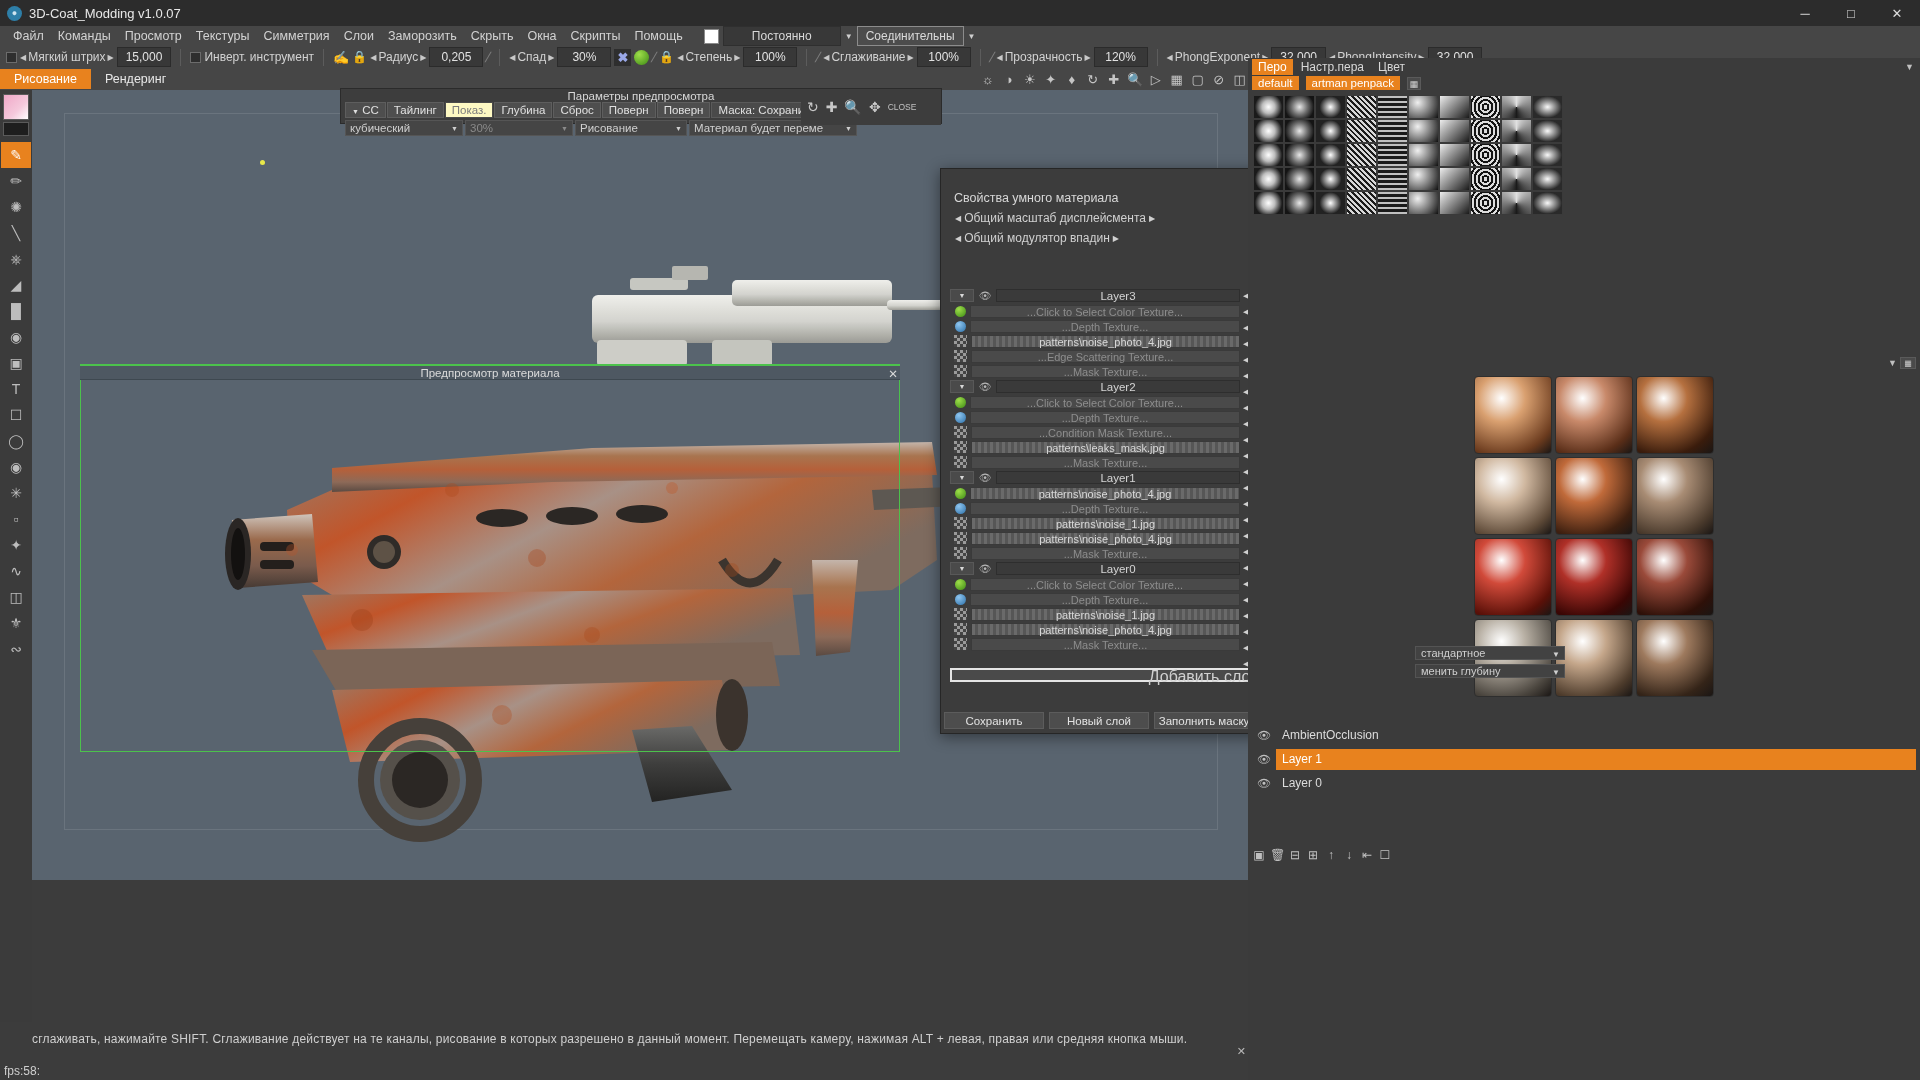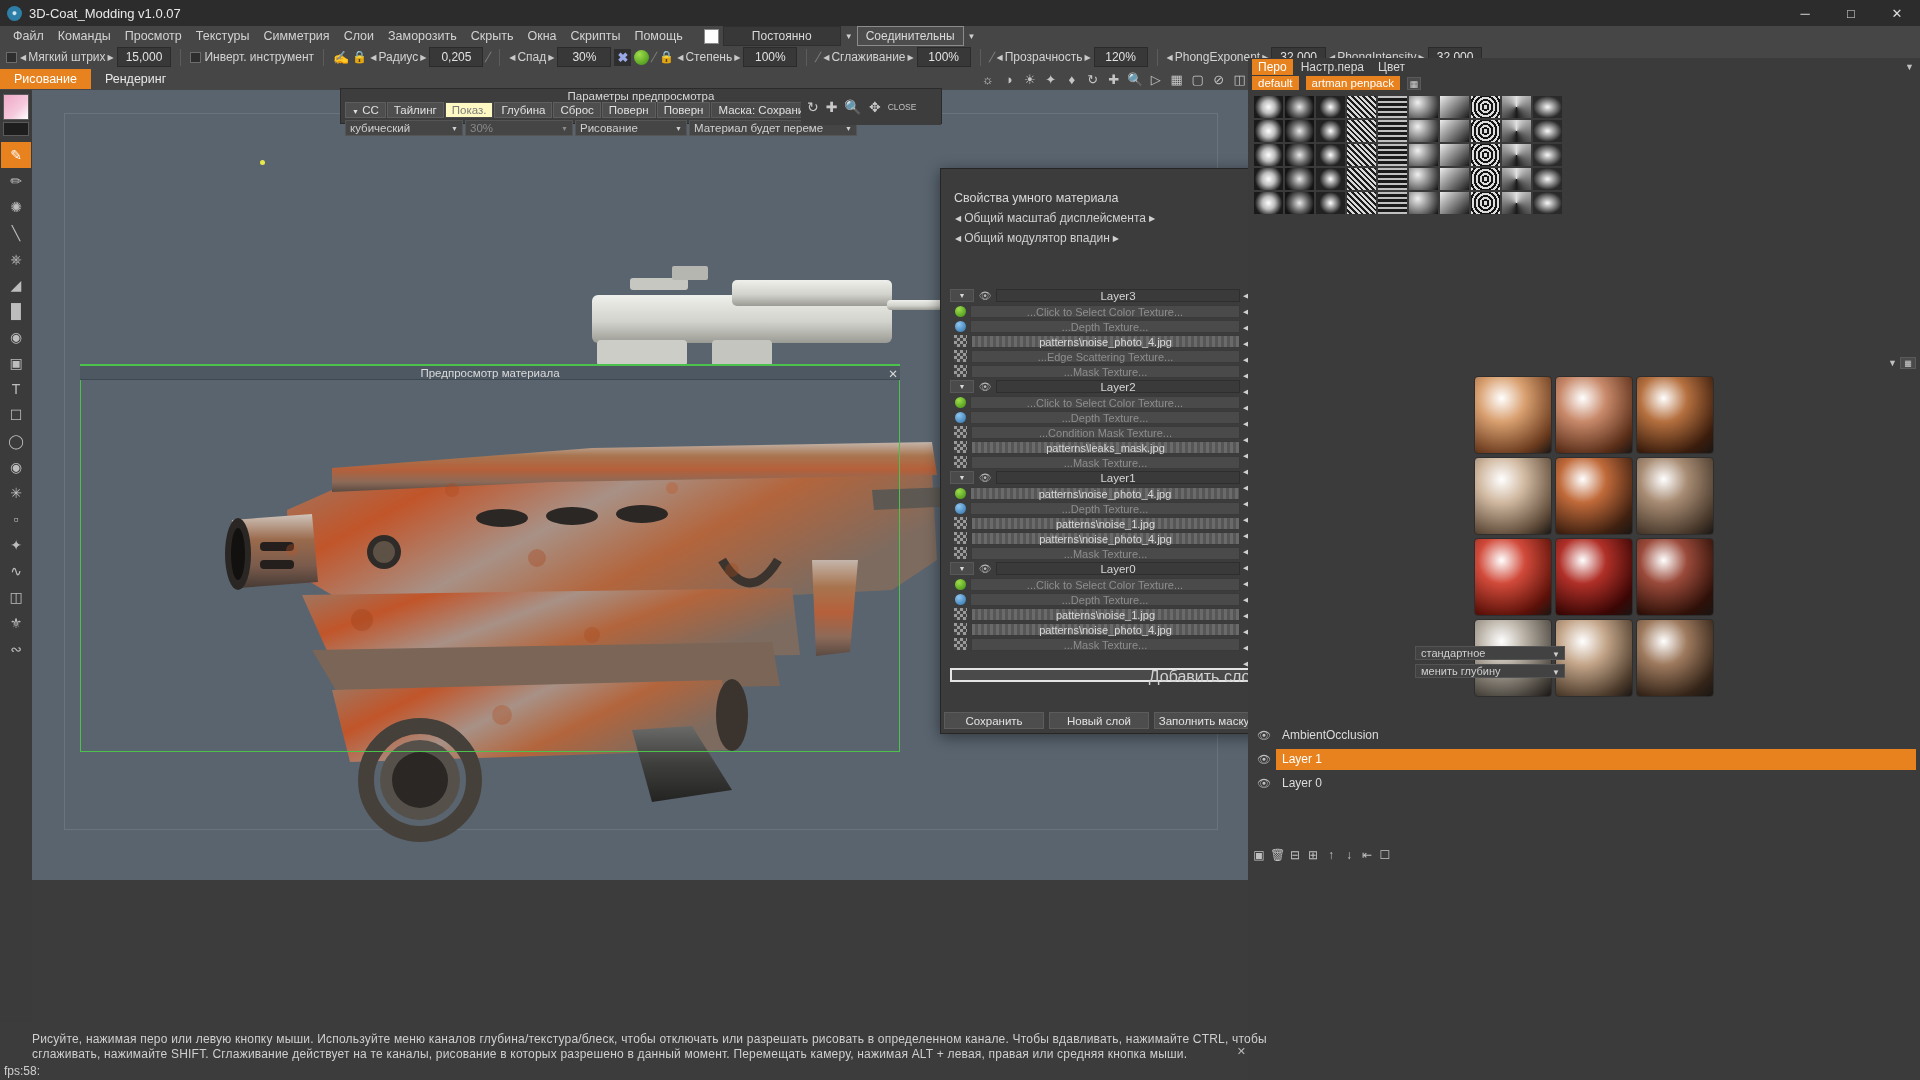--- a/index.html
+++ b/index.html
@@ -1058,19 +1058,18 @@
     <span class="lp-ti">⊟</span>
     <span class="lp-ti">⊞</span>
     <span class="lp-ti">↑</span>
     <span class="lp-ti">↓</span>
     <span class="lp-ti">⇤</span>
     <span class="lp-ti">☐</span>
   </div>
 
   <div class="bottomstrip"></div>
   <div class="hintbar">
-    <div class="ln">Рисуйте, нажимая перо или левую кнопку мыши. Используйте меню каналов глубина/текстура/блеск, чтобы отключать или разрешать рисовать в определенном канале. Чтобы вдавливать, нажимайте CTRL, чтобы</div>
     <div class="ln">сглаживать, нажимайте SHIFT. Сглаживание действует на те каналы, рисование в которых разрешено в данный момент. Перемещать камеру, нажимая ALT + левая, правая или средняя кнопка мыши.</div>
     <span class="hint-x">✕</span>
   </div>
   <div class="fpsbar">fps:58:</div>
 
 </div>
 
 </body></html>

